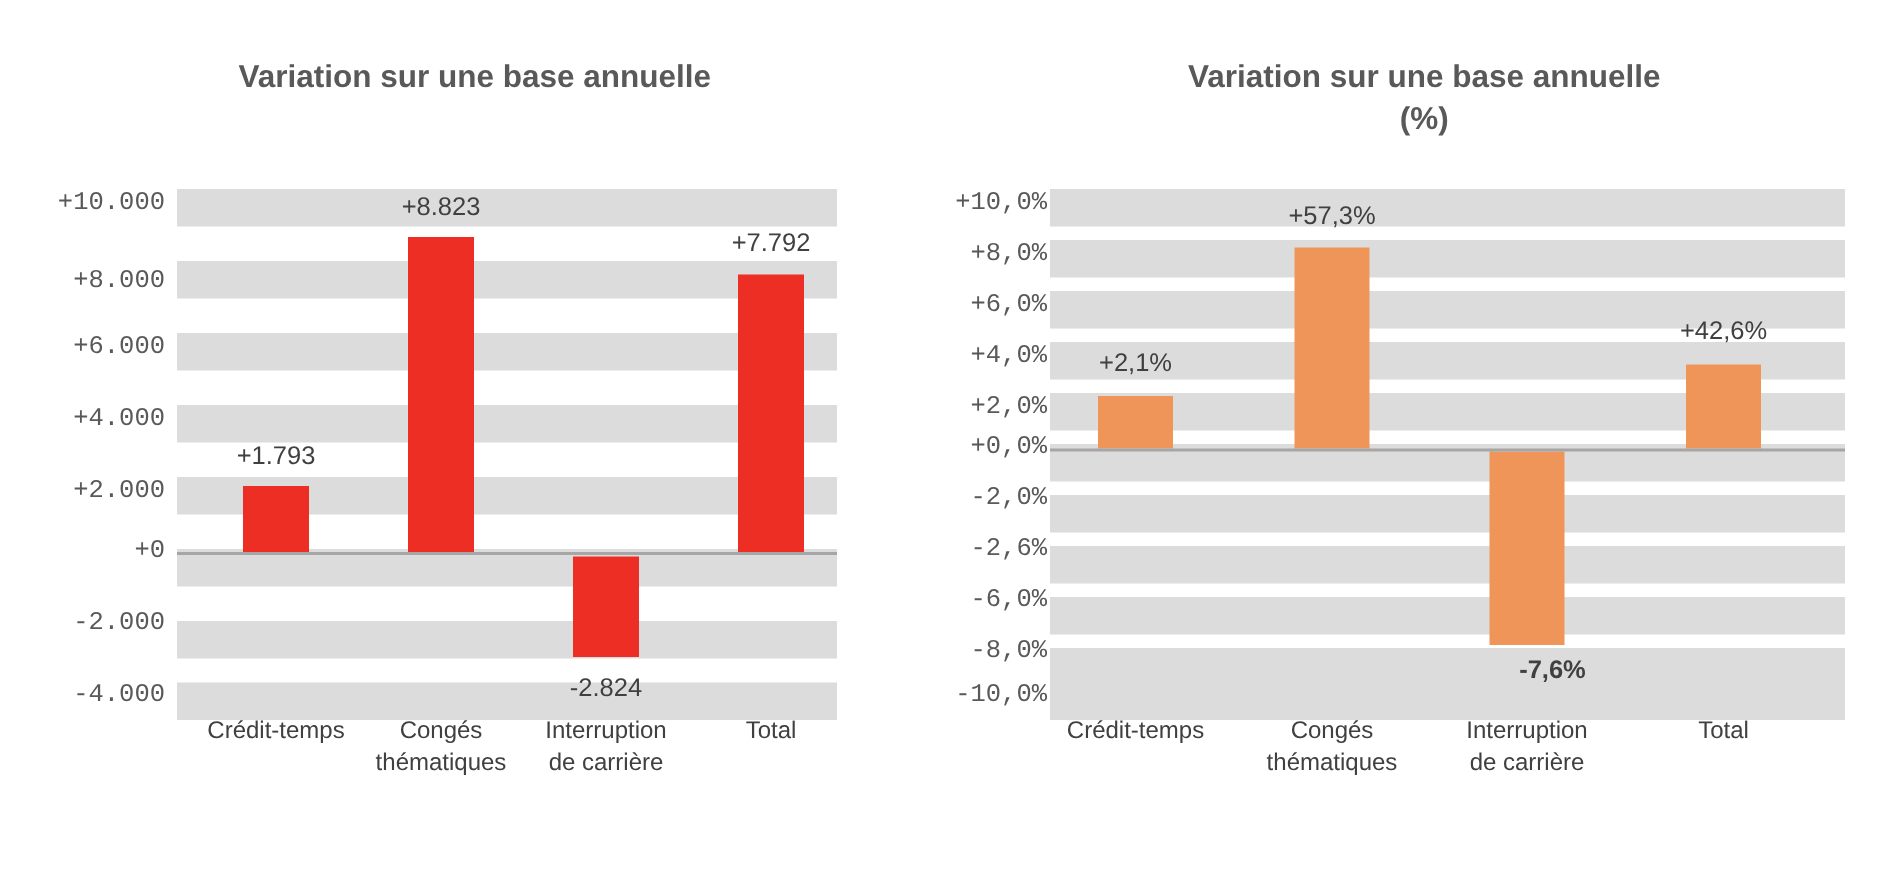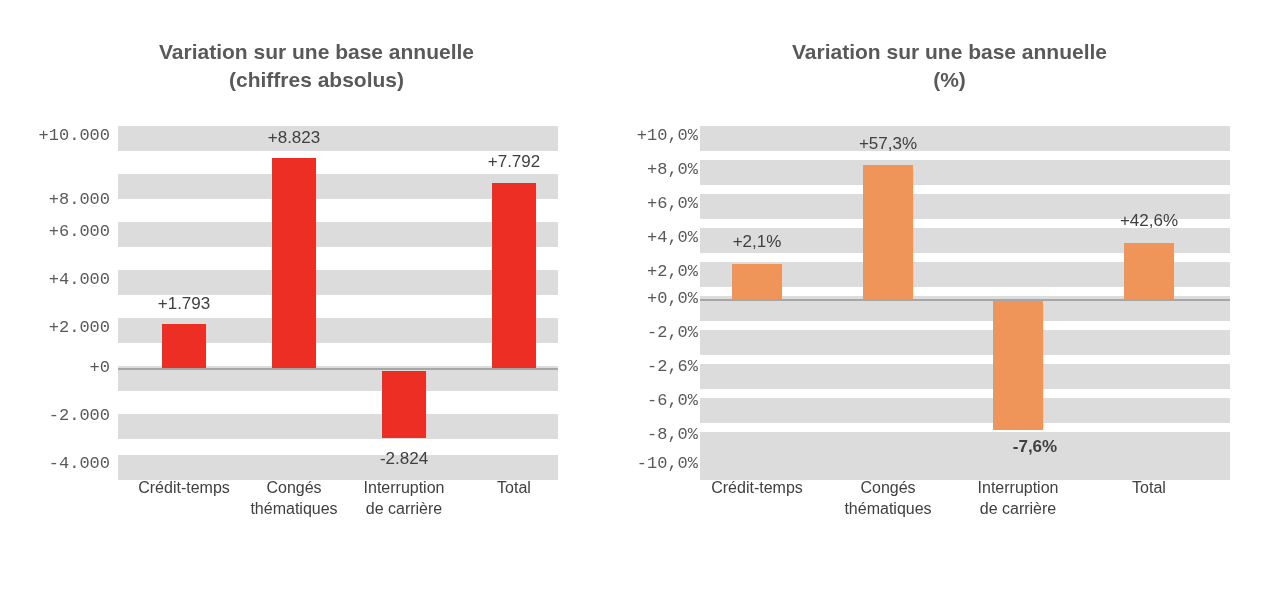--- a/index.html
+++ b/index.html
@@ -84,38 +84,37 @@
   }
 </style>
 </head>
 <body>
 
 <div class="charts-wrap">
 
   <div class="chart-panel">
     <div class="chart-title">
       <span>Variation sur une base annuelle</span>
-      <span class="line2">(chiffres absolus)</span>
     </div>
 
     <div class="plot-area">
 
       <div class="bands">
         <div class="band" style="left:118px; top:126px; width:440px; height:25px;"></div>
         <div class="band" style="left:118px; top:174px; width:440px; height:25px;"></div>
         <div class="band" style="left:118px; top:222px; width:440px; height:25px;"></div>
         <div class="band" style="left:118px; top:270px; width:440px; height:25px;"></div>
         <div class="band" style="left:118px; top:318px; width:440px; height:25px;"></div>
         <div class="band" style="left:118px; top:366px; width:440px; height:25px;"></div>
         <div class="band" style="left:118px; top:414px; width:440px; height:25px;"></div>
         <div class="band" style="left:118px; top:455px; width:440px; height:25px;"></div>
       </div>
 
       <div class="ytick" style="left:10px; top:126px; width:100px;">+10.000</div>
-      <div class="ytick" style="left:10px; top:190px; width:100px;">+8.000</div>
+      <div class="ytick" style="left:10px; top:178px; width:100px;">+8.000</div>
       <div class="ytick" style="left:10px; top:222px; width:100px;">+6.000</div>
       <div class="ytick" style="left:10px; top:270px; width:100px;">+4.000</div>
       <div class="ytick" style="left:10px; top:318px; width:100px;">+2.000</div>
       <div class="ytick" style="left:10px; top:358px; width:100px;">+0</div>
       <div class="ytick" style="left:10px; top:406px; width:100px;">-2.000</div>
       <div class="ytick" style="left:10px; top:454px; width:100px;">-4.000</div>
 
       <div class="bar" style="left:162px; top:324px; width:44px; height:45px; background:#ED2E24;"></div>
       <div class="bar" style="left:272px; top:158px; width:44px; height:211px; background:#ED2E24;"></div>
       <div class="bar" style="left:382px; top:371px; width:44px; height:67px; background:#ED2E24;"></div>

